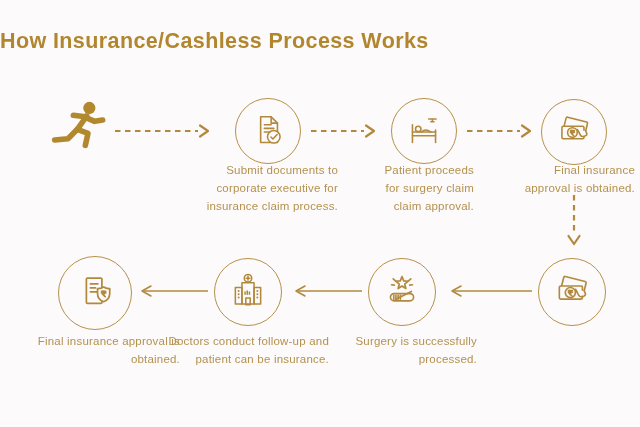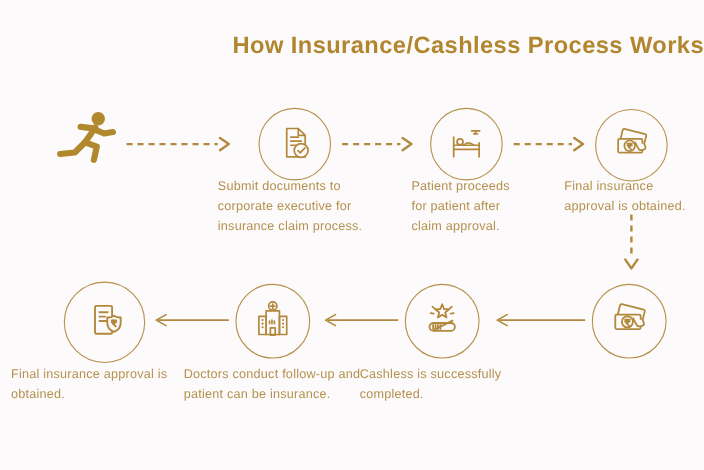--- a/index.html
+++ b/index.html
@@ -1,34 +1,34 @@
 <!DOCTYPE html>
 <html><head>
 <meta charset="utf-8">
 <style>
   html,body{margin:0;padding:0;background:#FCFAFB;}
   .canvas{
     position:relative;width:640px;height:427px;background:#FCFAFB;
     font-family:"Liberation Sans", sans-serif;overflow:hidden;
   }
   .title{
-    position:absolute;left:0;right:0;top:29px;margin:0;text-align:right;
+    position:absolute;left:0;right:0;top:29px;margin:0;text-align:left;
     font-size:21.5px;font-weight:bold;color:#B1862F;letter-spacing:.4px;
   }
   .abs{position:absolute;}
   .circle{
     position:absolute;border:1.6px solid #B6914C;border-radius:50%;
     display:flex;align-items:center;justify-content:center;box-sizing:border-box;
     background:#FCFAFB;
   }
   .c66{width:66px;height:66px;}
   .c68{width:68px;height:68px;}
   .c74{width:74px;height:74px;}
   .caption{
-    position:absolute;text-align:left;font-size:11.5px;line-height:18px;
+    position:absolute;text-align:right;font-size:11.5px;line-height:18px;
     color:#B4914E;letter-spacing:.2px;
   }
   svg{display:block;}
 </style>
 </head>
 <body>
 
 <div class="canvas">
 
   <h1 class="title">How Insurance/Cashless Process Works</h1>
@@ -70,21 +70,21 @@
 
   <div class="circle c66" style="left:391px;top:98px">
     <svg width="42" height="42" viewBox="0 0 40 40" fill="none" stroke="#B2893C" stroke-width="1.5" stroke-linecap="round" stroke-linejoin="round">
       <path d="M24.5,8.5 h7 M28,8.5 v2.5 M26.5,11.2 h3"></path>
       <path d="M9,14 V31 M31,19 V31"></path>
       <path d="M9,21 H31 M9,24.5 H31"></path>
       <circle cx="14.5" cy="18" r="2.6"></circle>
       <path d="M17.5,21 q4,-4 9,0"></path>
     </svg>
   </div>
-  <div class="caption" style="left:374px;top:161px;width:100px">Patient proceeds for patient after claim approval.</div>
+  <div class="caption" style="left:374px;top:161px;width:100px">Patient proceeds for surgery claim claim approval.</div>
 
   <div class="circle c66" style="left:541px;top:99px">
     <svg width="42" height="42" viewBox="0 0 40 40" fill="none" stroke="#B2893C" stroke-width="1.5" stroke-linecap="round" stroke-linejoin="round">
       <rect x="11" y="8" width="21" height="12" rx="1.2" transform="rotate(14 21.5 14)"></rect>
       <rect x="8.5" y="14.5" width="21" height="12" rx="1.2" fill="#FCFAFB"></rect>
       <circle cx="18.5" cy="20.5" r="4.6" fill="#FCFAFB"></circle>
       <path d="M16.6,18.7 H20.4 M16.6,20.2 H20.4"></path>
       <path d="M17.4,18.7 C18.7,18.7 19.4,19.3 19.4,20 C19.4,20.8 18.6,21.35 17.4,21.35 L19.8,23.6"></path>
       <path d="M24.2,19.5 l2,3.6 c0.5,0.9 1.6,1.4 2.6,1.1 l2.2,-0.6 c1,-0.3 1.5,-1.3 1.1,-2.3 l-1.2,-2.7" fill="#FCFAFB"></path>
       <path d="M24.2,19.5 l-0.9,-1.9"></path>
@@ -124,21 +124,21 @@
 
   <div class="circle c68" style="left:368px;top:258px">
     <svg width="44" height="44" viewBox="0 0 40 40" fill="none" stroke="#B2893C" stroke-width="1.5" stroke-linecap="round" stroke-linejoin="round">
       <path d="M20,6 L21.53,9.9 L25.71,10.15 L22.47,12.8 L23.53,16.85 L20,14.6 L16.47,16.85 L17.53,12.8 L14.29,10.15 L18.47,9.9 Z"></path>
       <path d="M12,8 L13.8,9.6 M28,8 L26.2,9.6 M10.5,13.4 L13,13.7 M29.5,13.4 L27,13.7"></path>
       <rect x="9.5" y="21.5" width="21" height="6.5" rx="3.25"></rect>
       <path d="M12.5,23 v3.5 M14.5,23 v3.5 M16.5,23 v3.5 M18.5,23 v3.5"></path>
       <path d="M28.5,19.5 L14,26.8"></path>
     </svg>
   </div>
-  <div class="caption" style="left:327px;top:332px;width:150px">Cashless is successfully completed.</div>
+  <div class="caption" style="left:327px;top:332px;width:150px">Surgery is successfully processed.</div>
 
   <div class="circle c68" style="left:214px;top:258px">
     <svg width="44" height="44" viewBox="0 0 40 40" fill="none" stroke="#B2893C" stroke-width="1.4" stroke-linecap="round" stroke-linejoin="round">
       <circle cx="20" cy="7.5" r="3.4"></circle>
       <path d="M20,5.8 v3.4 M18.3,7.5 h3.4"></path>
       <rect x="14.5" y="11.5" width="11" height="19.5"></rect>
       <rect x="8.5" y="16" width="6" height="15"></rect>
       <rect x="25.5" y="16" width="6" height="15"></rect>
       <rect x="18" y="25.5" width="4" height="6"></rect>
       <path d="M17.3,20 v2 M19.3,19 v3 M21.3,20 v2"></path>

